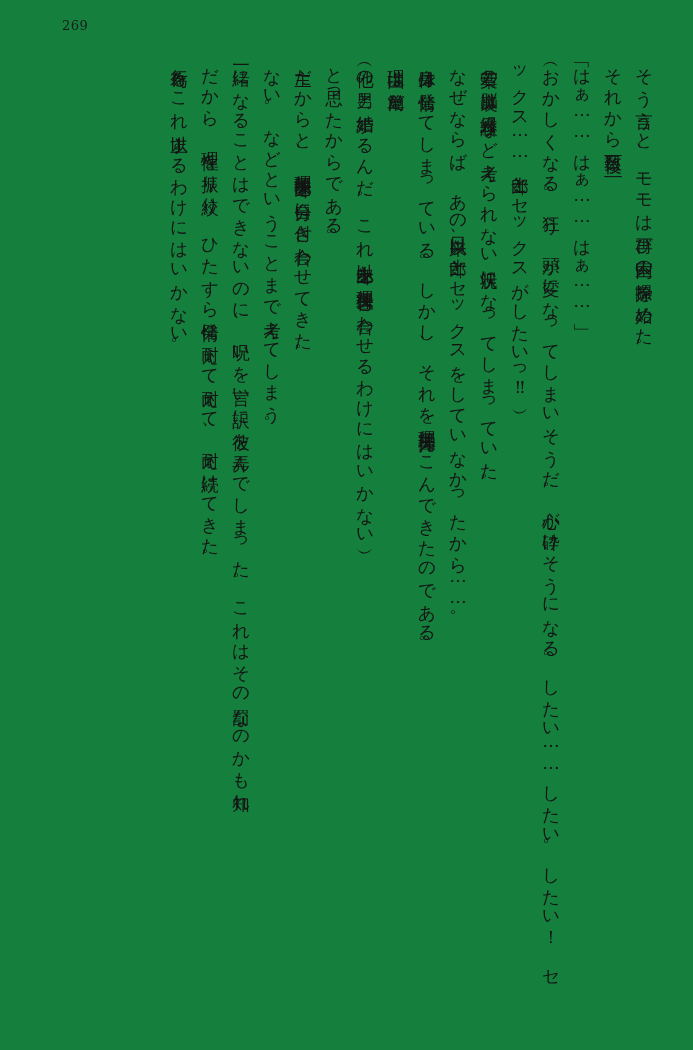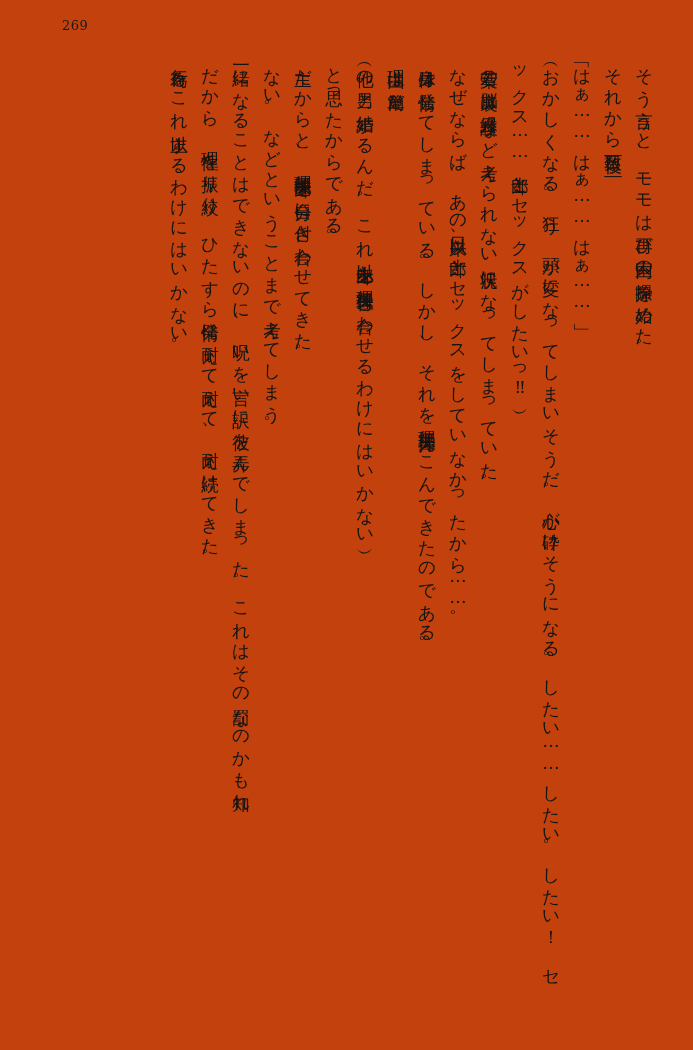--- a/index.html
+++ b/index.html
@@ -15,21 +15,21 @@
     position: relative;
     overflow: hidden;
   }
 
   .page {
     position: absolute;
     left: 0;
     top: 0;
     width: 693px;
     height: 1050px;
-    background: #c2410c;
+    background: #15803d;
   }
 
   .page-number {
     position: absolute;
     top: 18px;
     left: 62px;
     font-size: 13px;
     letter-spacing: 0.5px;
     color: #1a1a1a;
     font-family: "DejaVu Serif", "Liberation Serif", serif;

